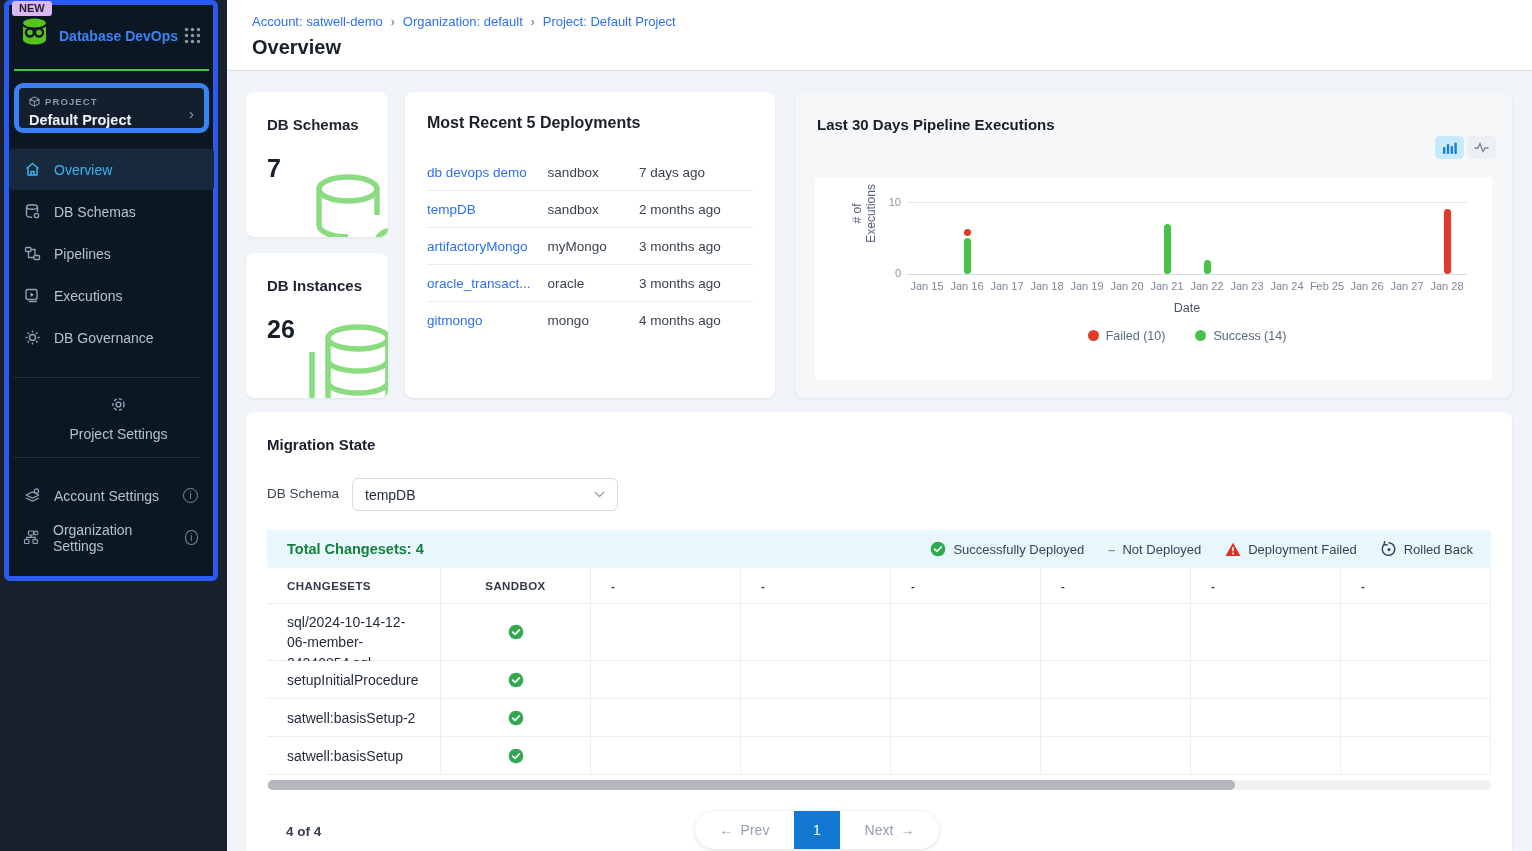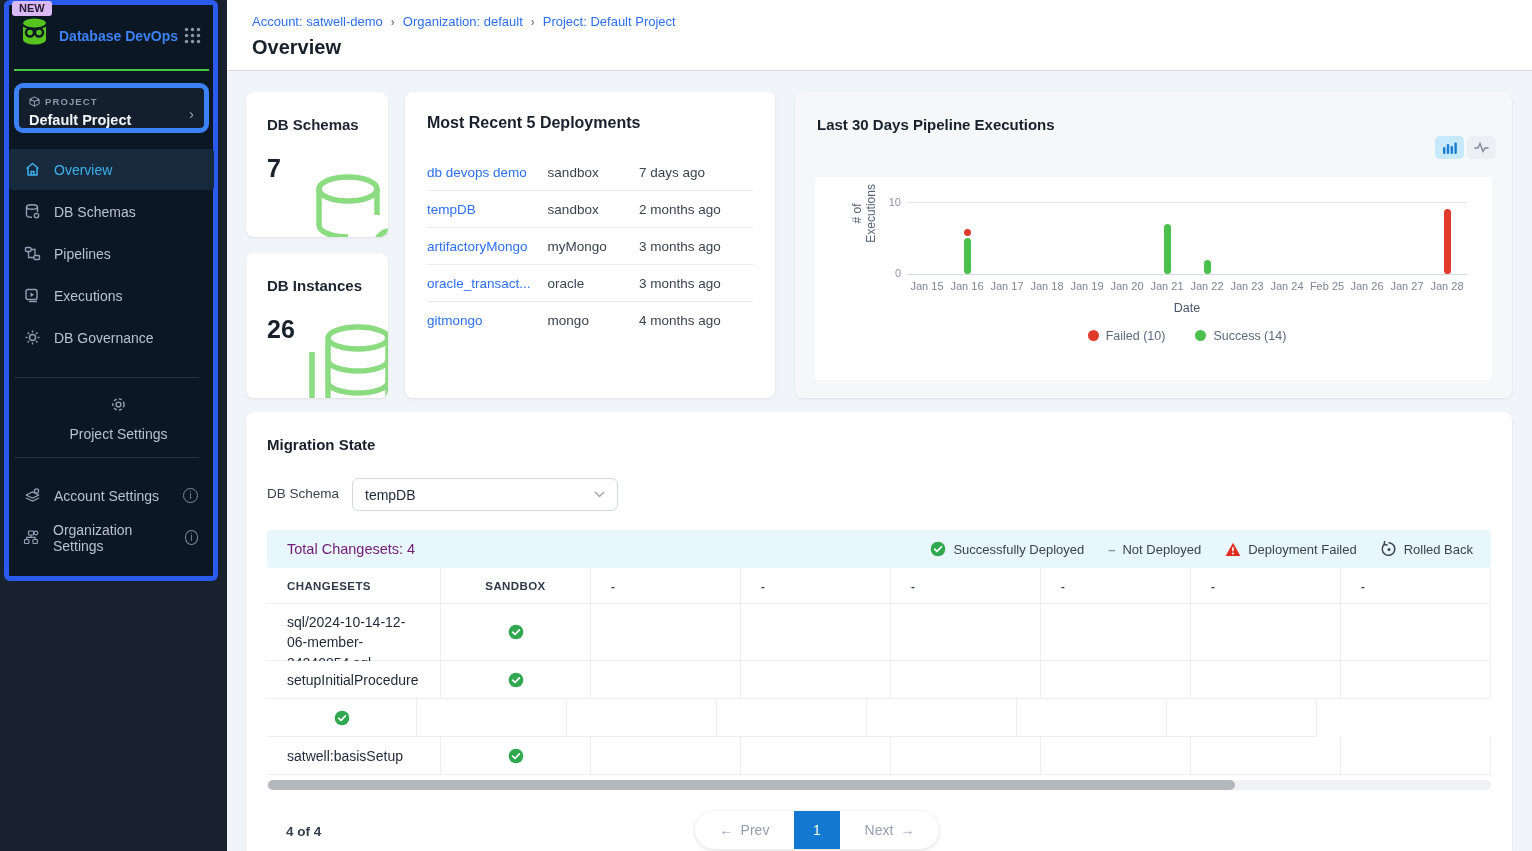--- a/index.html
+++ b/index.html
@@ -81,21 +81,21 @@
   .leg-dot { width:11px; height:11px; border-radius:50%; display:inline-block; margin-right:7px; vertical-align:-1px; }
 
   
   .mig-title { left:21px; top:24px; font-size:15px; font-weight:bold; color:#17202b; }
   .mig-schema-label { left:21px; top:74px; font-size:13.5px; color:#39434f; }
   .mig-select { left:106px; top:66px; width:266px; height:33px; background:#fff; border:1px solid #d5d9e0;
     border-radius:6px; display:flex; align-items:center; padding:0 12px; font-size:14px; color:#1f2937; cursor:pointer; }
   .mig-select .chev { margin-left:auto; color:#9aa3b2; }
   .total-bar { left:21px; top:118px; width:1224px; height:38px; background:#e8f7fd; border-radius:3px;
     display:flex; align-items:center; padding:0 18px 0 20px; }
-  .total-label { font-size:14.5px; font-weight:normal; color:#701a75; }
+  .total-label { font-size:14.5px; font-weight:bold; color:#15803d; }
   .mig-legend { margin-left:auto; display:flex; gap:24px; align-items:center; font-size:13px; color:#39434f; }
   .mig-legend .litem { display:flex; align-items:center; gap:7px; }
   .dash-ic { color:#8a93a3; font-weight:bold; }
   .mig-table { left:21px; top:156px; width:1224px; overflow:hidden; }
   .mrow { display:flex; }
   .mcell { border-right:1px solid #eceef4; border-bottom:1px solid #eceef4; background:#fff;
     display:flex; align-items:center; padding:0 20px; font-size:14px; color:#1f2937; }
   .mcell.head { font-size:11.5px; font-weight:bold; color:#2f3a48; letter-spacing:.4px; height:36px; }
   .mc0 { width:250px; } .mcn { width:150px; flex:none; }
   .mcell.center { justify-content:center; padding:0; }
@@ -482,20 +482,21 @@
             </svg>
         </div>
         <div class="mcell mcn"></div>
           <div class="mcell mcn"></div>
           <div class="mcell mcn"></div>
           <div class="mcell mcn"></div>
           <div class="mcell mcn"></div>
           <div class="mcell mcn"></div>
       </div>
       <div class="mrow" style="height:38px;">
+        <div class="mcell mc0">satwell:basisSetup-2</div>
         <div class="mcell mcn center">
           <svg width="16" height="16" viewBox="0 0 16 16">
               <circle cx="8" cy="8" r="7.3" fill="#2fa84f"></circle>
               <path d="M4.6 8.2 L7 10.4 L11.4 5.8" fill="none" stroke="#fff" stroke-width="1.7" stroke-linecap="round" stroke-linejoin="round"></path>
             </svg>
         </div>
         <div class="mcell mcn"></div>
           <div class="mcell mcn"></div>
           <div class="mcell mcn"></div>
           <div class="mcell mcn"></div>

